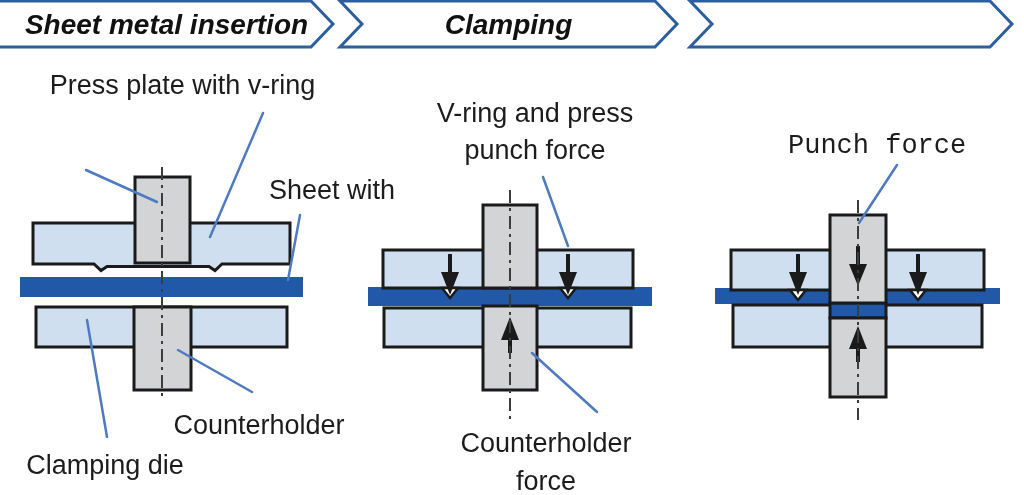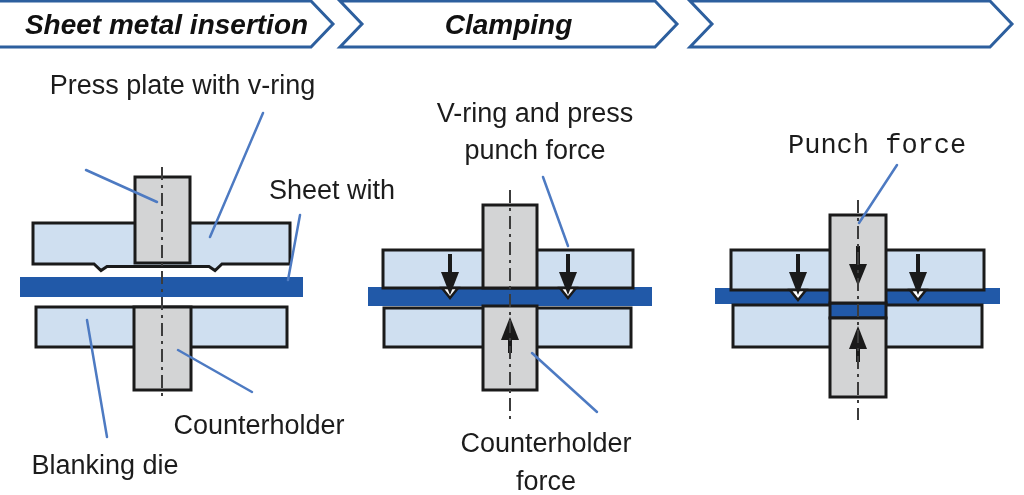--- a/index.html
+++ b/index.html
@@ -116,21 +116,21 @@
       <line class="leader" x1="897" y1="165" x2="859" y2="223"></line>
     </g>
   </svg>
 
   <div class="banner-label" style="left:0px;width:333px;font-style:italic;">Sheet metal insertion</div>
   <div class="banner-label" style="left:340px;width:337px;font-style:italic;">Clamping</div>
 
   <div class="part-label" style="left:25px;width:315px;top:70px;">Press plate with v-ring</div>
   <div class="part-label" style="left:246px;width:172px;top:175px;">Sheet with</div>
   <div class="part-label" style="left:157px;width:204px;top:410px;">Counterholder</div>
-  <div class="part-label" style="left:16px;width:178px;top:450px;">Blanking die</div>
+  <div class="part-label" style="left:16px;width:178px;top:450px;">Clamping die</div>
 
   <div class="part-label two-line" style="left:415px;width:240px;top:95px;line-height:37px;">
     <div>V-ring and press</div>
     <div>punch force</div>
   </div>
   <div class="part-label two-line" style="left:443px;width:206px;top:424px;line-height:38px;">
     <div>Counterholder</div>
     <div>force</div>
   </div>
 

